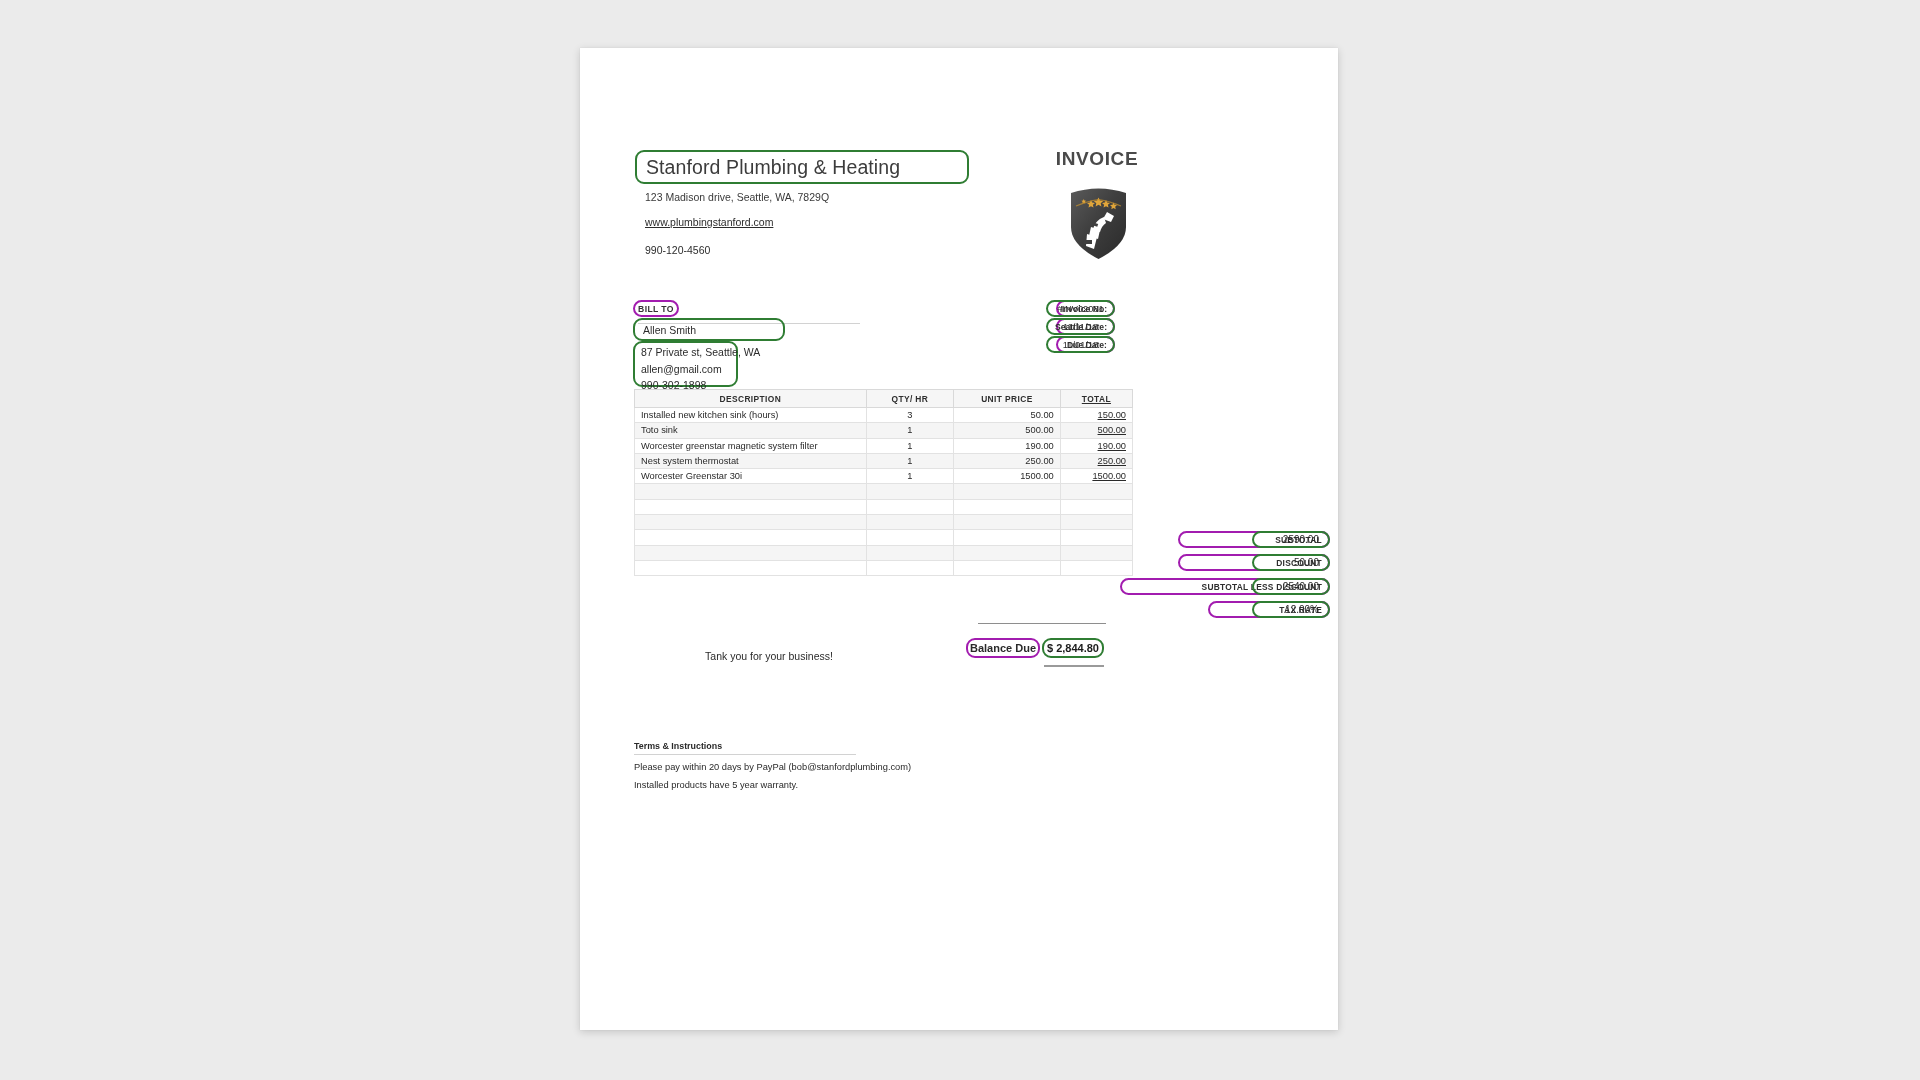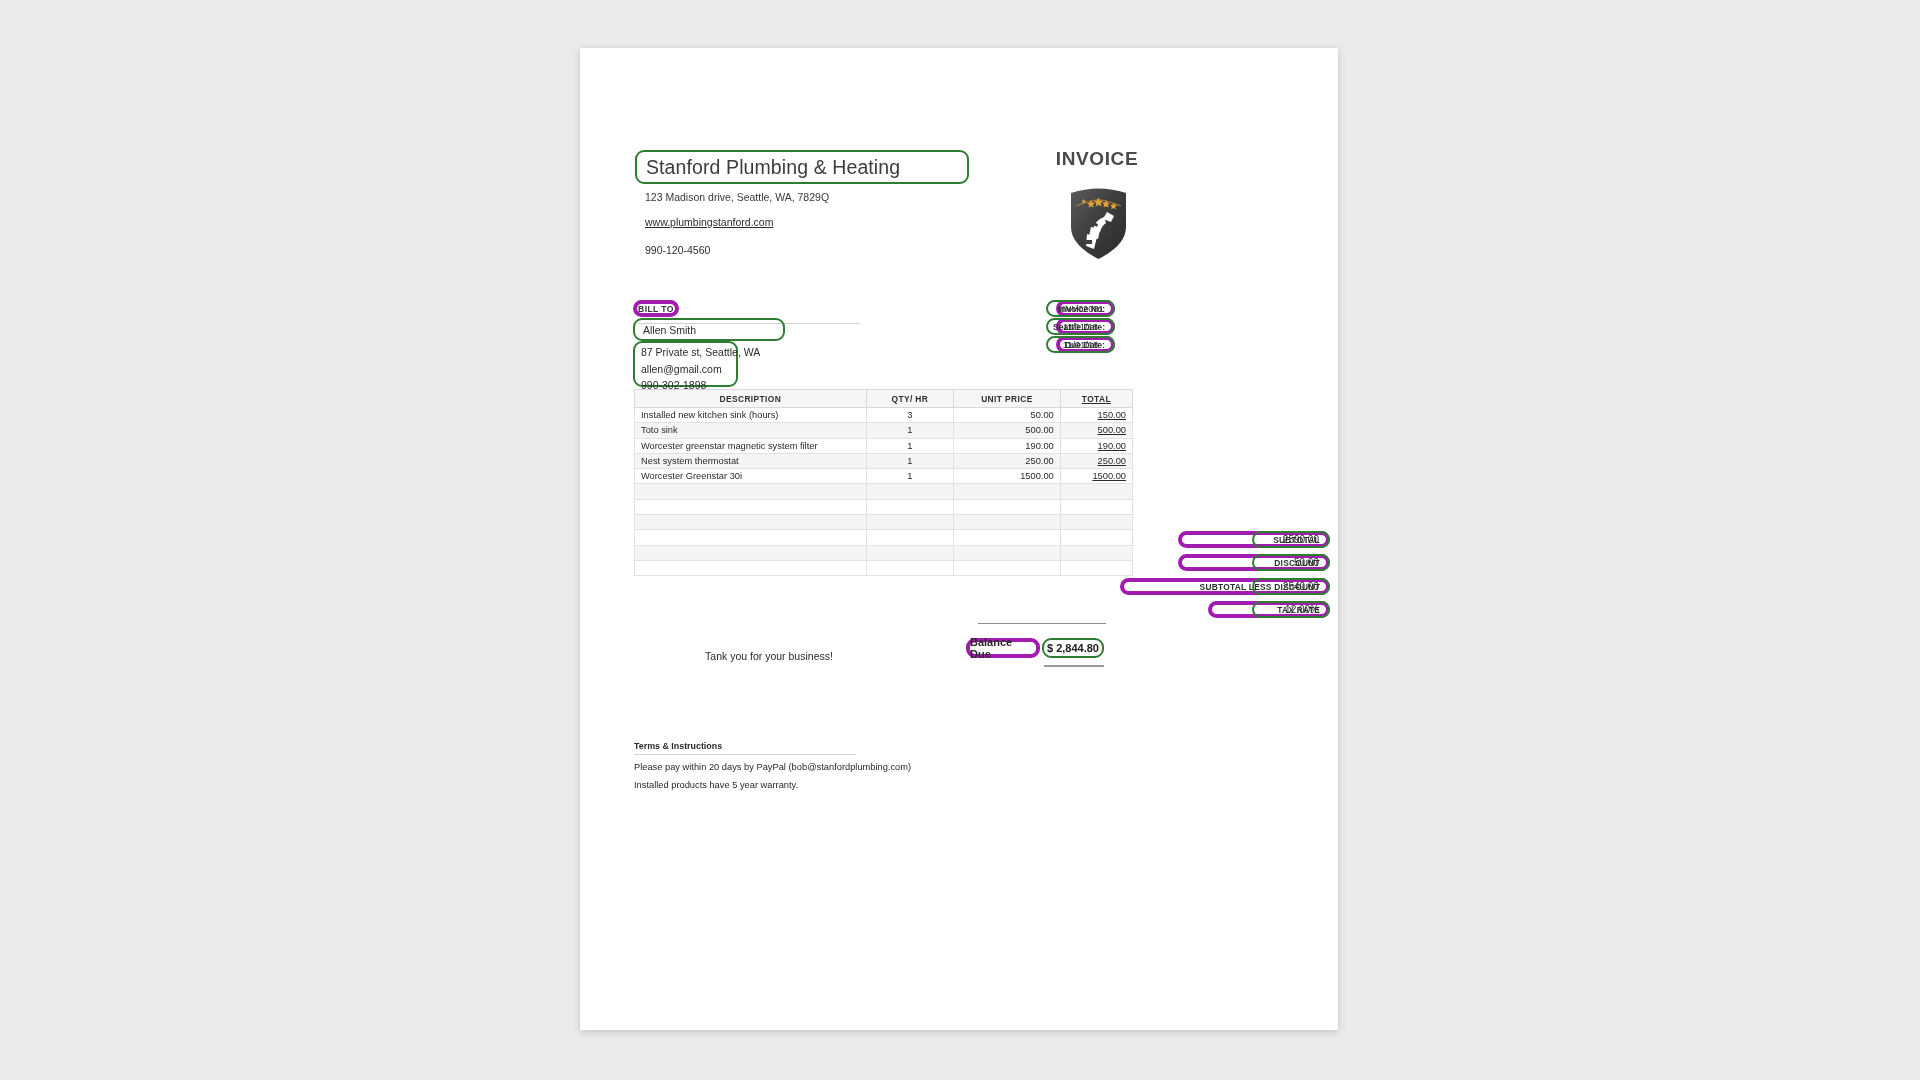--- a/index.html
+++ b/index.html
@@ -26,21 +26,21 @@
   }
 
   
   .ann-green {
     border: 2px solid #2f7d33;
     border-radius: 9px;
     box-sizing: border-box;
     background: transparent;
   }
   .ann-blue {
-    border: 4px solid #a21caf;
+    border: 2px solid #a21caf;
     border-radius: 9px;
     box-sizing: border-box;
     background: transparent;
   }
 
   
   #company-name-box {
     position: absolute;
     left: 55px;
     top: 102px;

